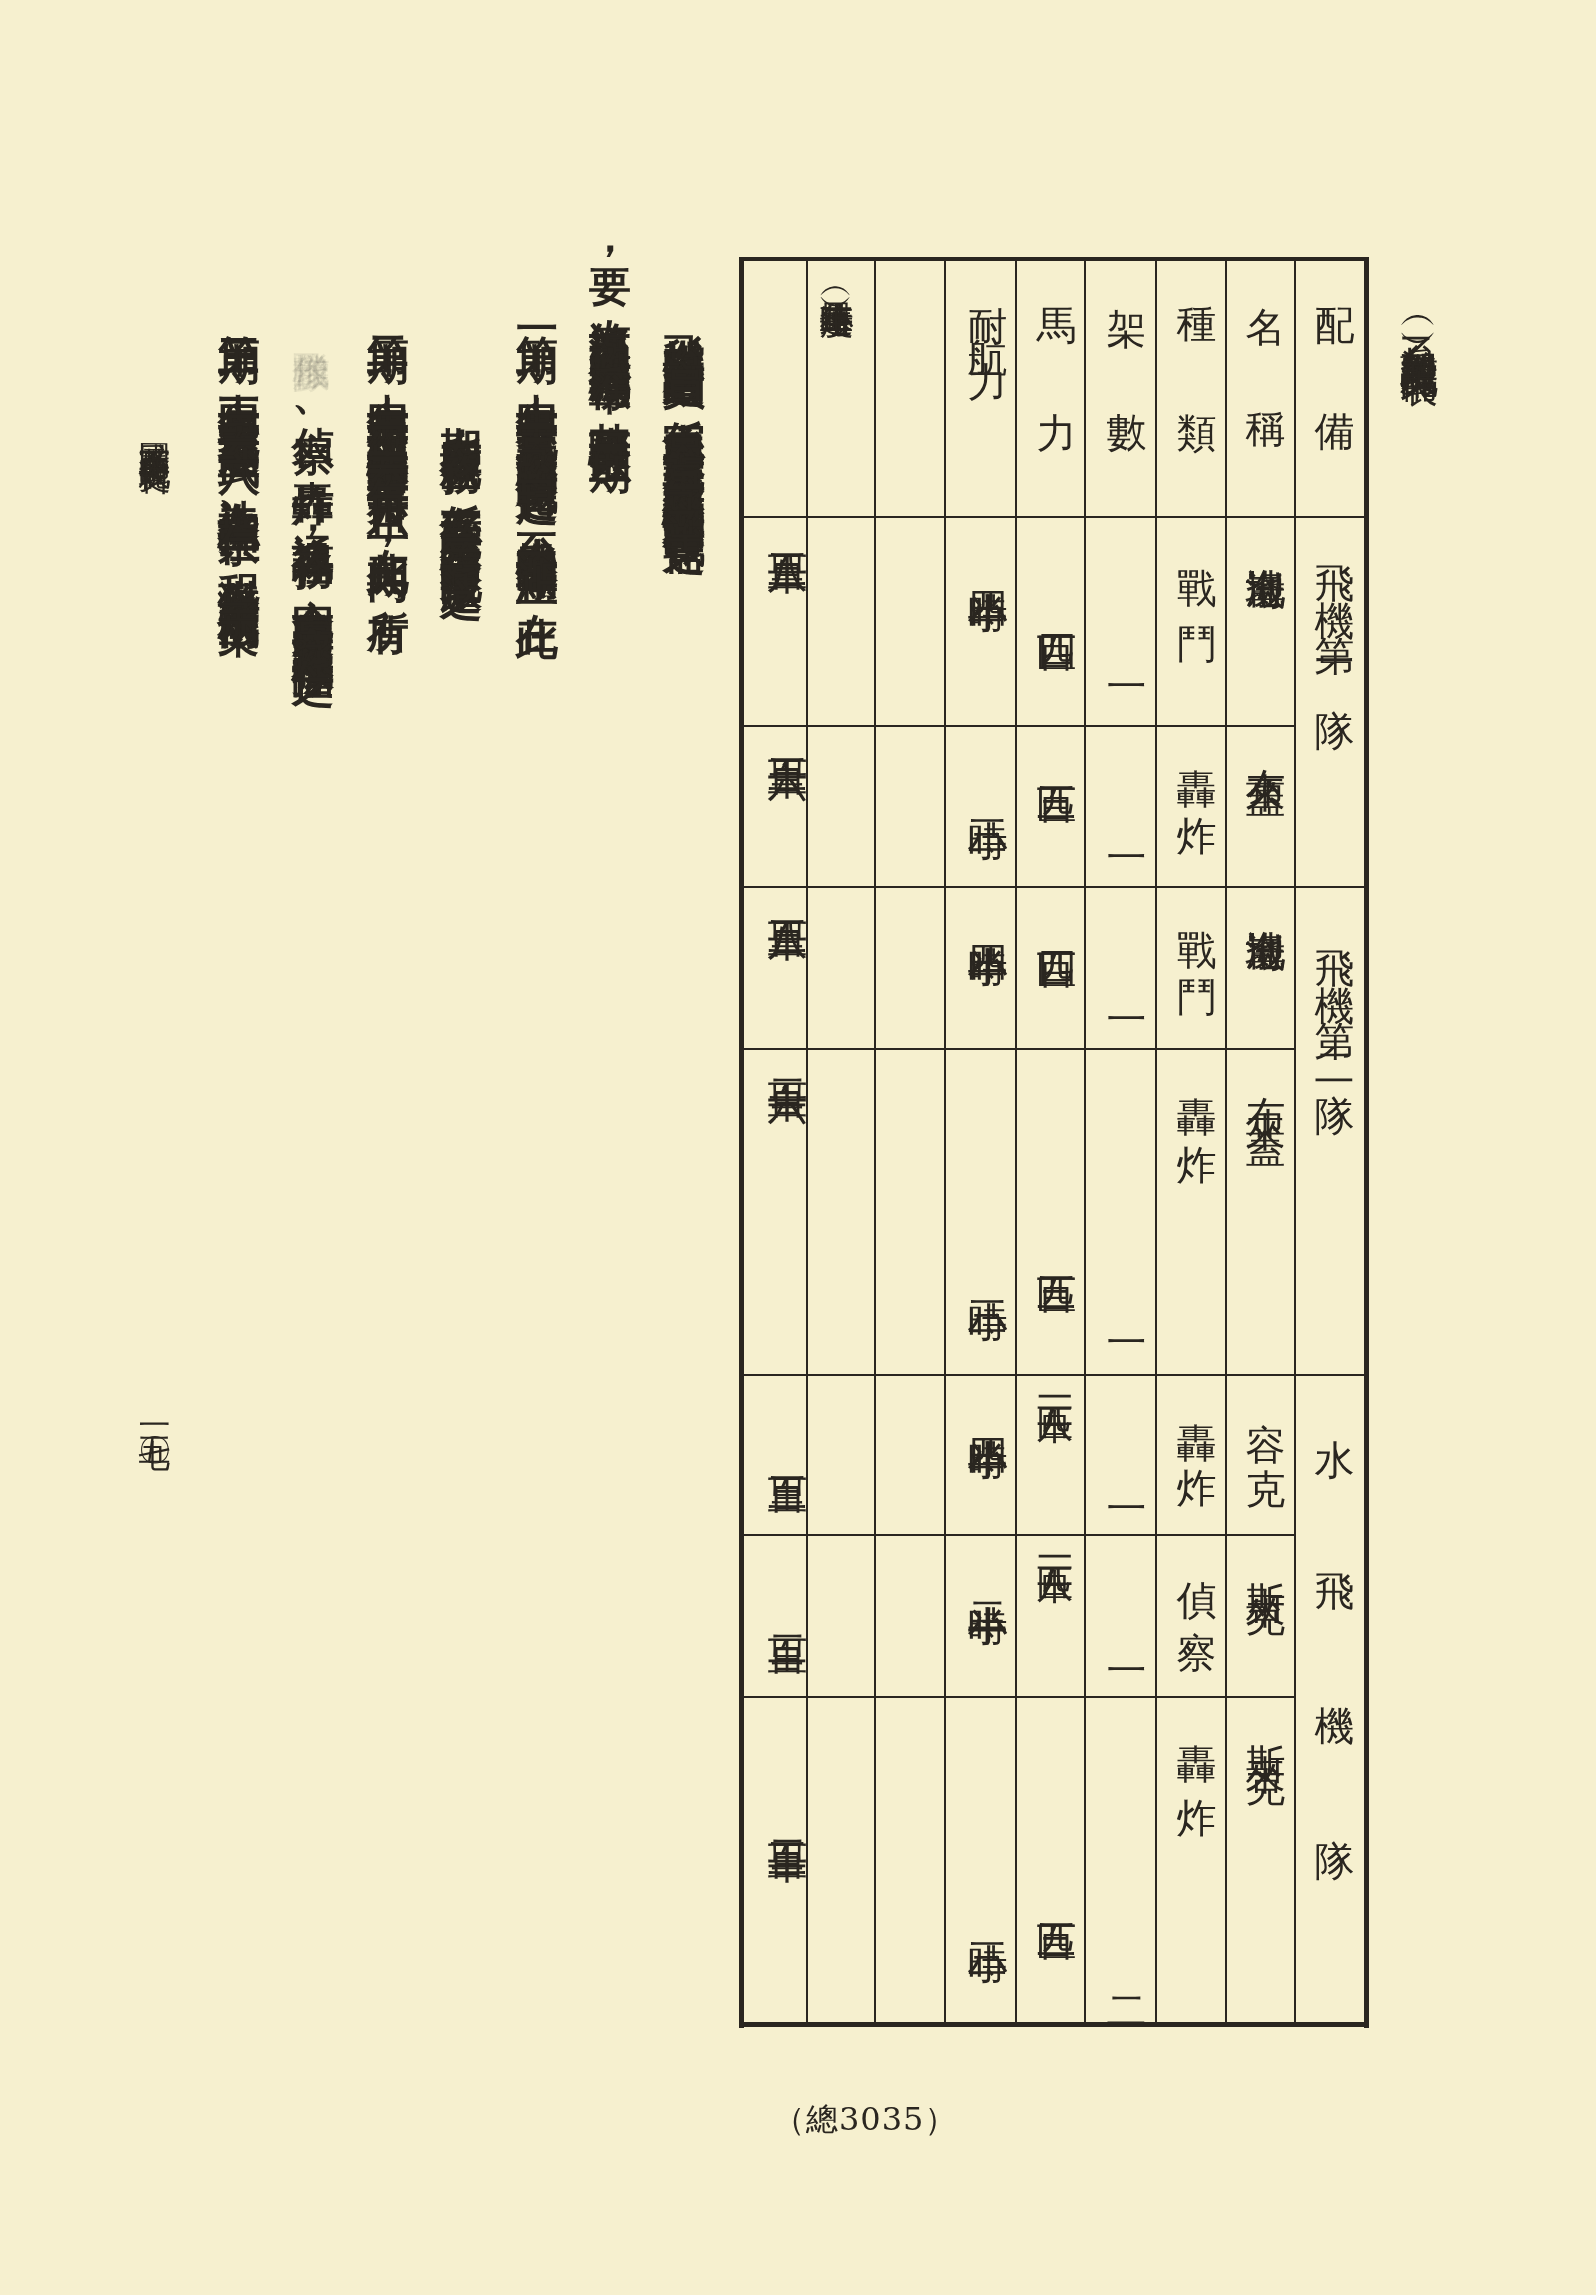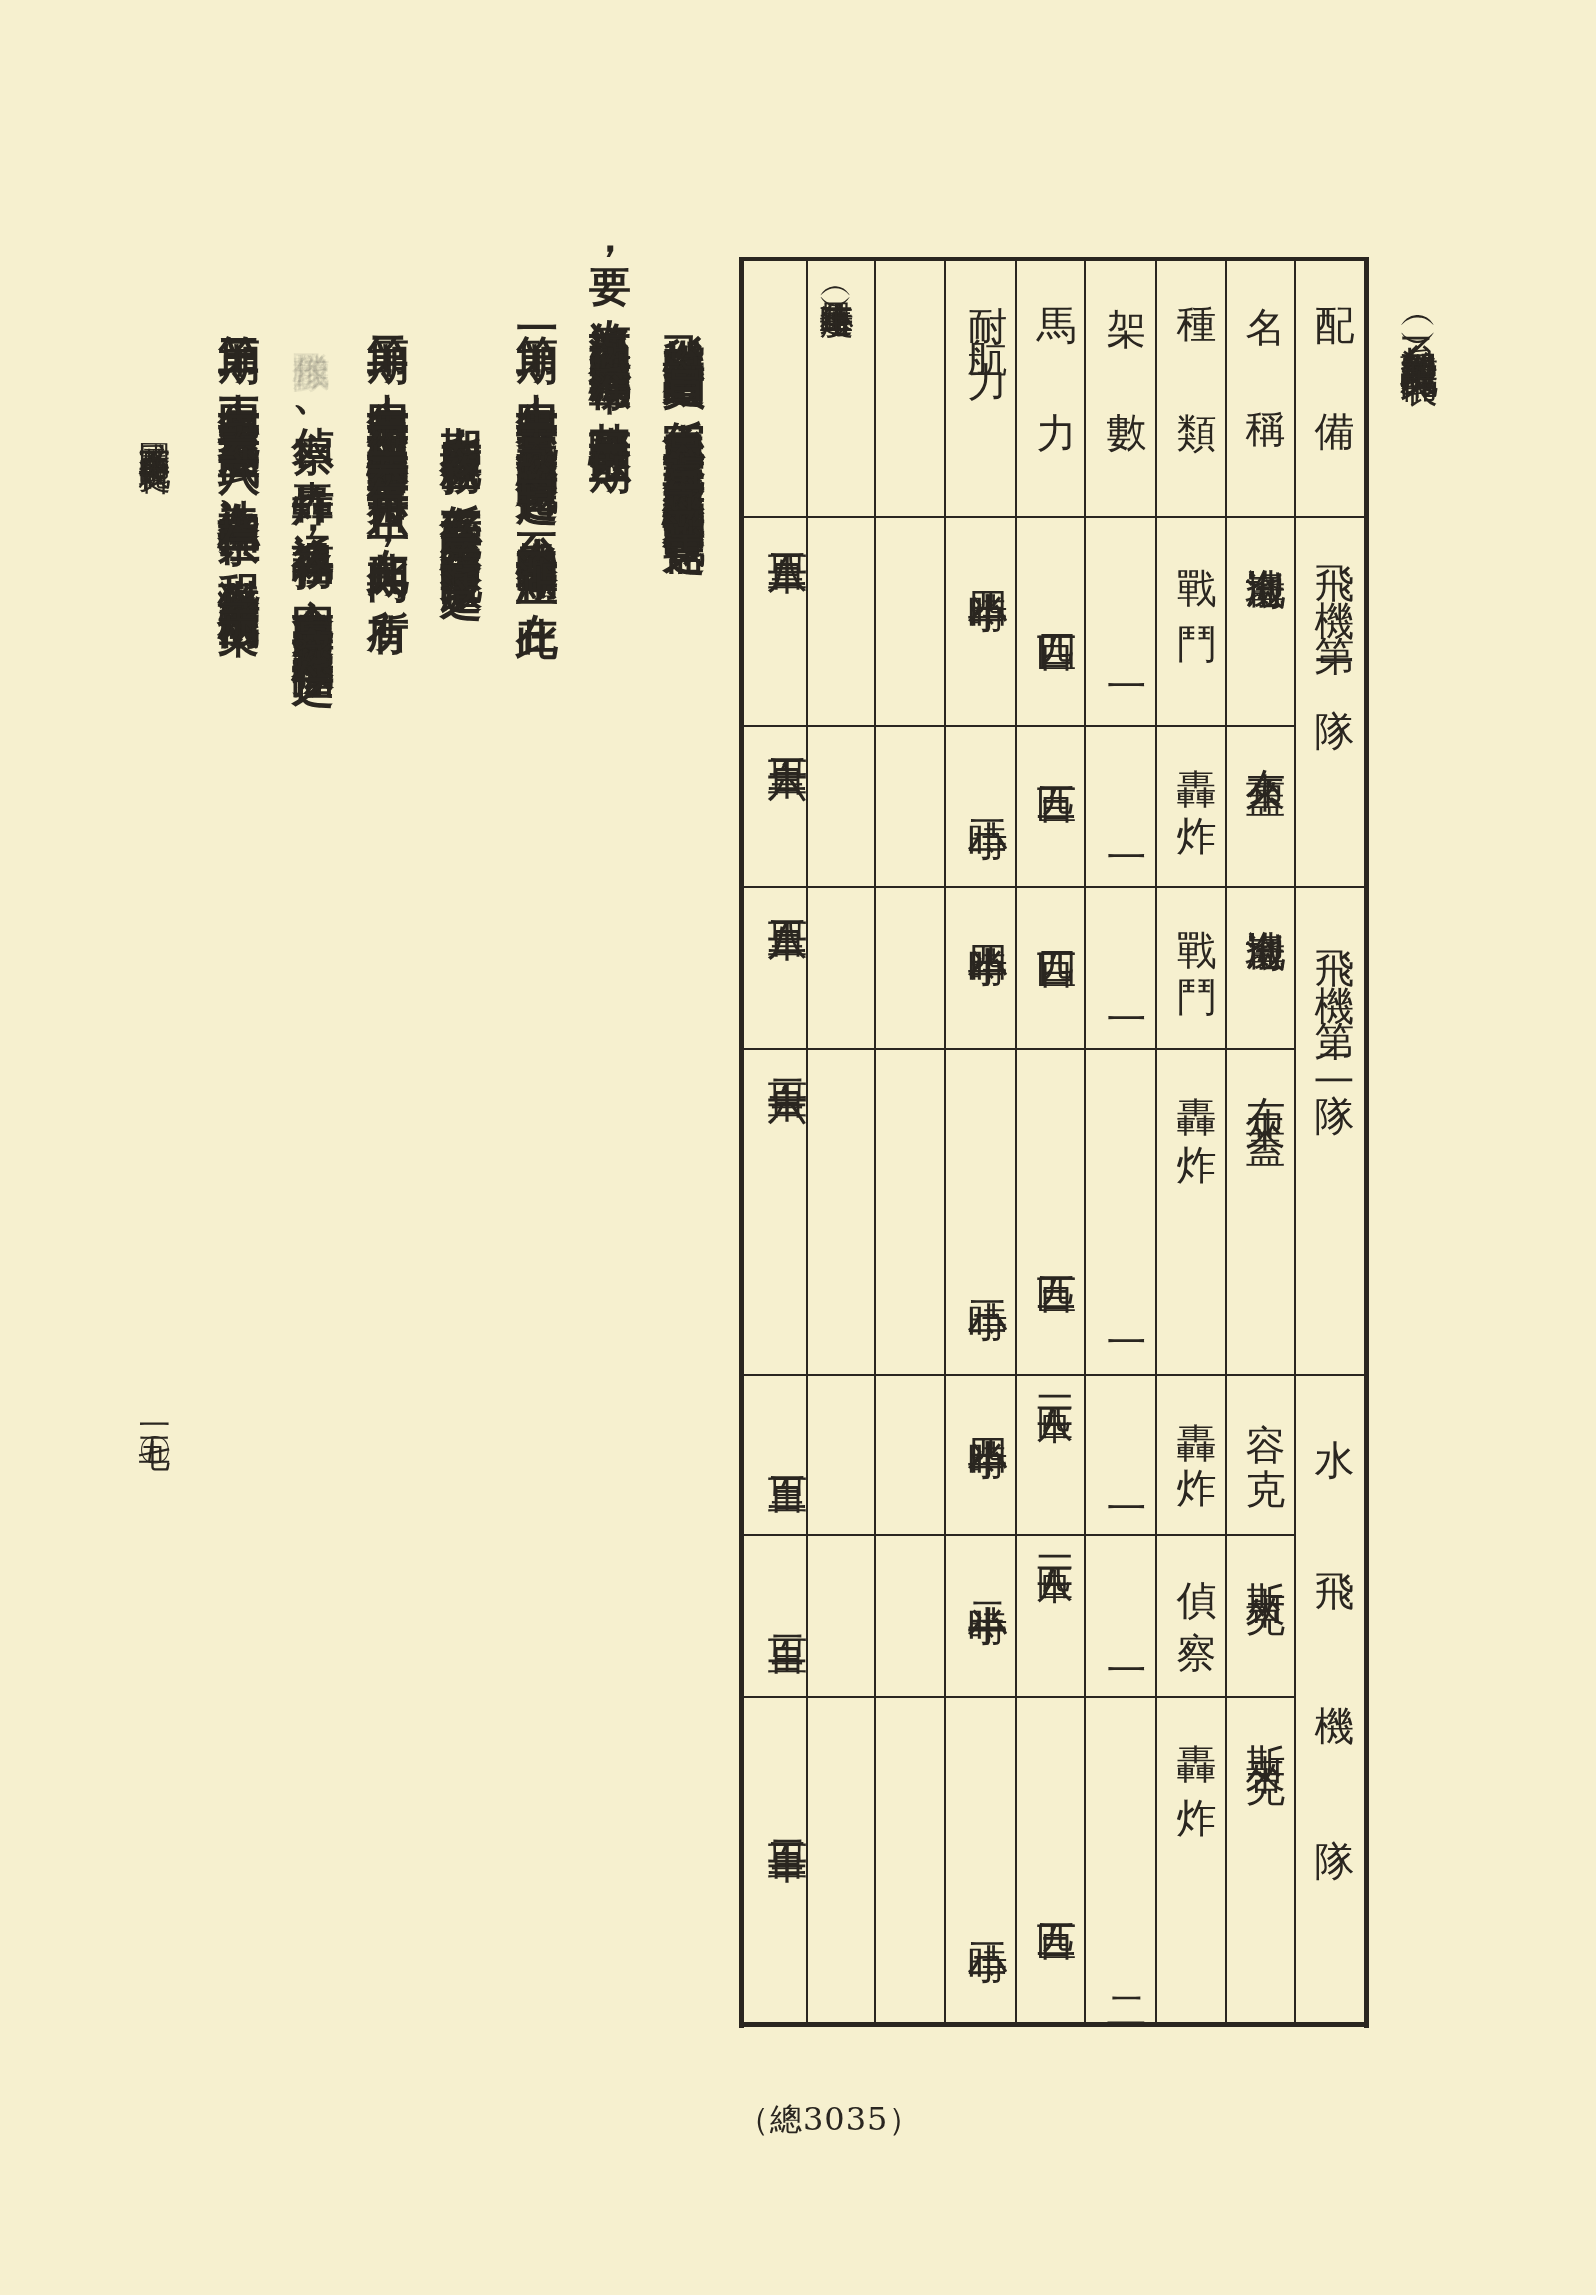--- a/index.html
+++ b/index.html
@@ -145,14 +145,14 @@
 <div class="v body-col" style="left:582px; top:236px;">要，次第派遣而以達到應付戰機爲標準，其步驟可分以下三期：</div>
 <div class="v body-col" style="left:509px; top:302px;">第一期　由十六年十月十九日軍事委員會令飛機隊參加作戰之日起，至水機隊進至蕪湖止，在此</div>
 <div class="v body-col" style="left:433px; top:302px;">　　期內所有航空任務，係在京航空第一隊及第二隊兩隊中支配派遣之。</div>
 <div class="v body-col" style="left:360px; top:302px;">第二期　由十六年十月二十四日組織水機隊隨軍西進至十六年十一月六日止，在此期內，所有</div>
 <div class="v body-col" style="left:285px; top:302px;">　　偵察、轟炸、通訊等任務，完全由曹副處長寶清督率水飛機隊擔任之。</div>
 <div class="v body-col" style="left:211px; top:302px;">第三期　由十六年十一月七日我軍進展至武穴，迭奉總指揮李宗仁、程濳之命增加水飛機兩架，</div>
 
 <div class="v footer-col" style="left:133px; top:418px;">國民革命軍出師北伐史料</div>
 <div class="v footer-col" style="left:133px; top:1408px;">一〇五七</div>
 
-<div class="pagenum-bottom" style="left:737px; top:2098px;">（總3035）</div>
+<div class="pagenum-bottom" style="left:773px; top:2098px;">（總3035）</div>
 
 
 </body></html>

